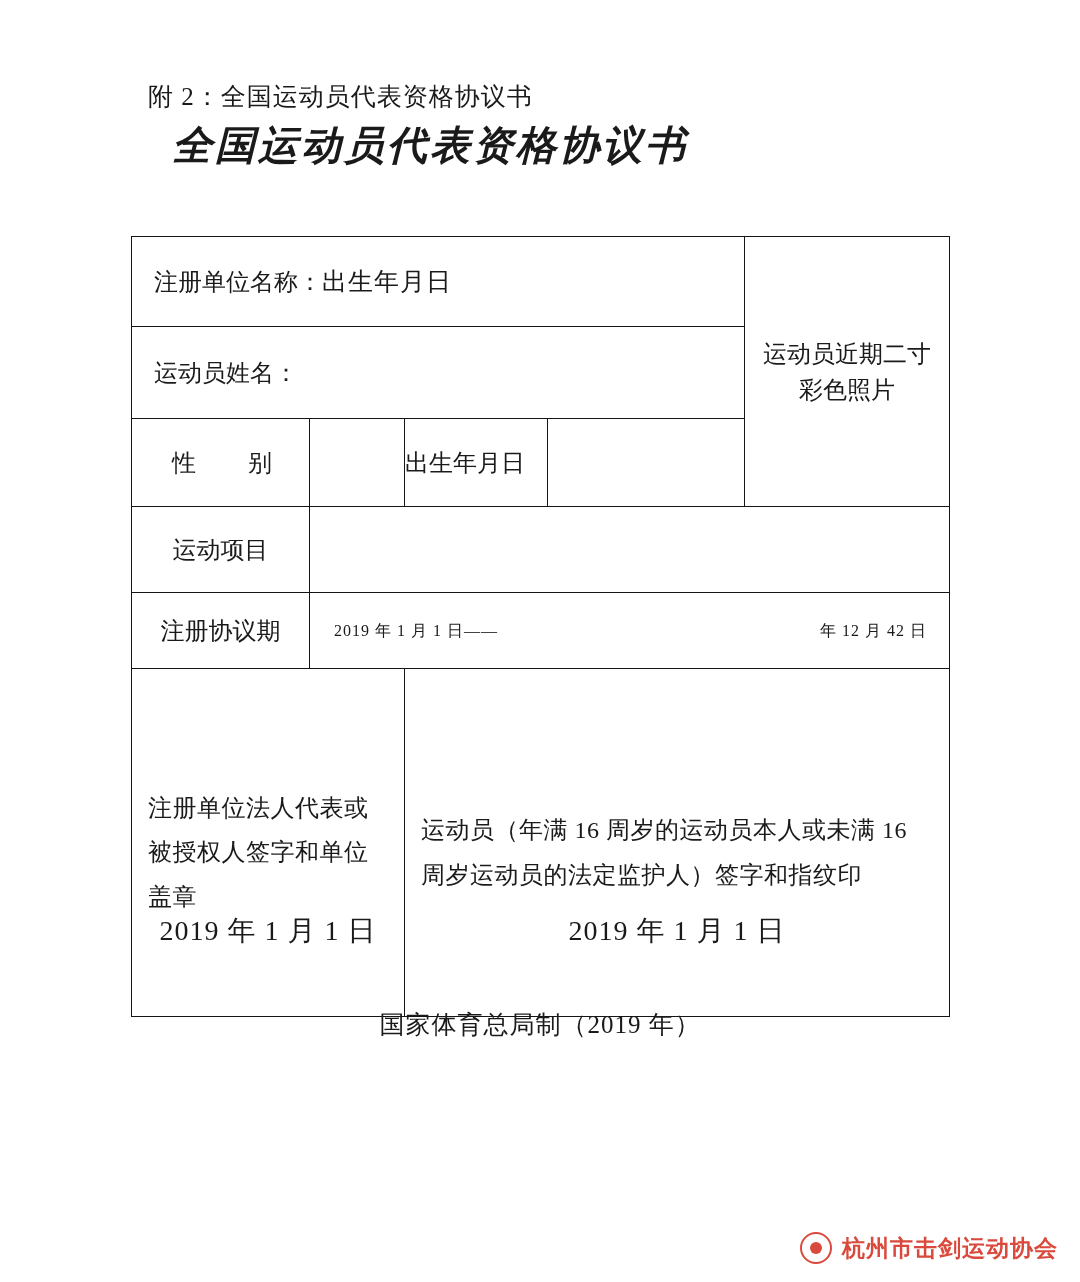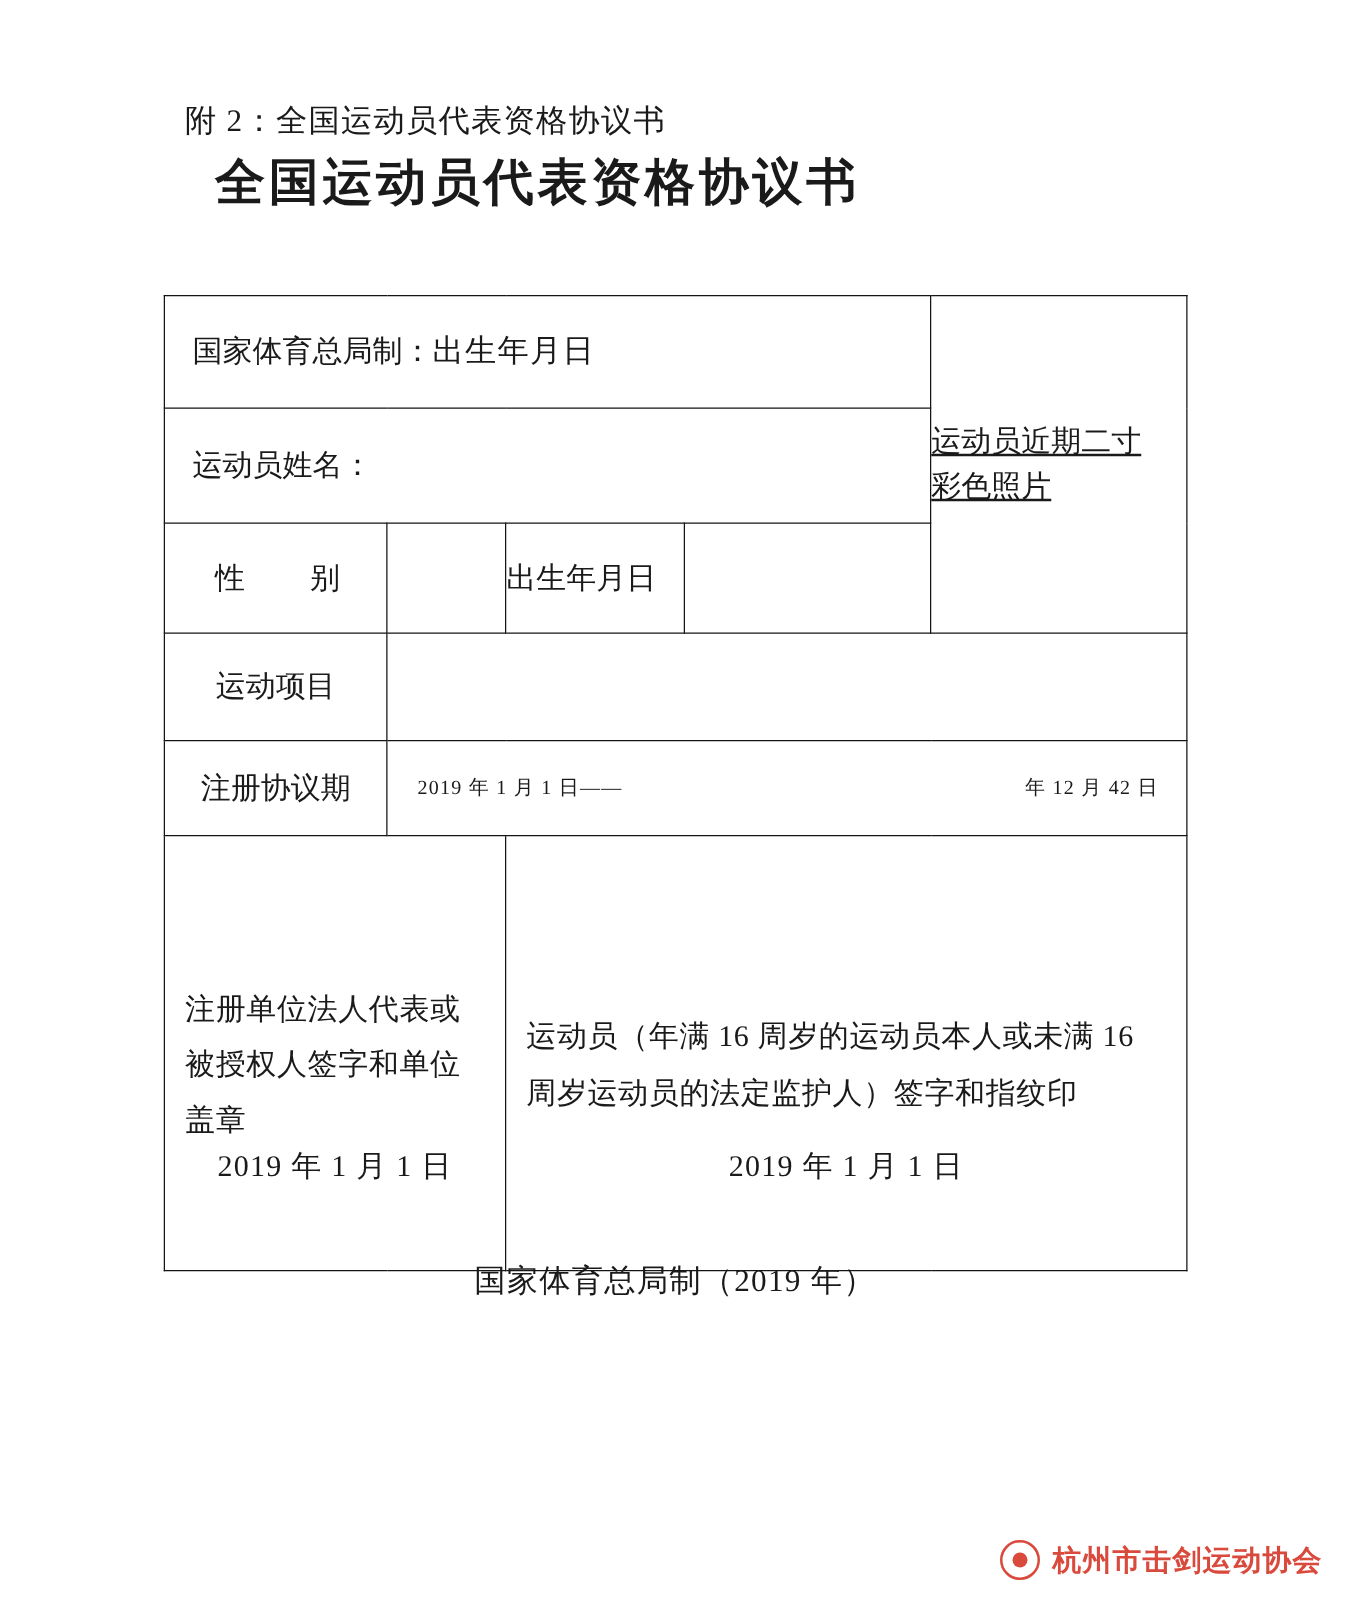--- a/index.html
+++ b/index.html
@@ -32,20 +32,21 @@
   }
   .doc-title {
     position: absolute;
     left: 0;
     top: 118px;
     width: 860px;
     text-align: center;
     font-size: 40px;
     font-weight: bold;
     letter-spacing: 3px;
+    font-style: italic;
   }
   table.form {
     position: absolute;
     left: 131px;
     top: 236px;
     width: 818px;
     border-collapse: collapse;
     table-layout: fixed;
   }
   table.form td {
@@ -65,23 +66,23 @@
     text-align: center;
   }
   .r1 { height: 90px; }
   .r2 { height: 92px; }
   .r3 { height: 88px; margin-top: 44px; }
   .r4 { height: 86px; }
   .r5 { height: 76px; }
   .r6 { height: 348px; }
 
   .photo-cell {
+    text-align: center;
     font-size: 23px;
     line-height: 2.0;
-    text-decoration: underline;
   }
   .value-inline {
     font-size: 25px;
     letter-spacing: 1px;
   }
   .gender-label {
     letter-spacing: 14px;
     padding-left: 40px;
   }
   .period-text {
@@ -100,21 +101,21 @@
     font-size: 24px;
     line-height: 1.85;
     letter-spacing: 0.5px;
   }
   .sign-date {
     position: absolute;
     bottom: 64px;
     left: 0;
     width: 100%;
     text-align: center;
-    font-size: 24px;
+    font-size: 28px;
     letter-spacing: 1px;
   }
   .issuer {
     position: absolute;
     left: 0;
     top: 1008px;
     width: 1080px;
     text-align: center;
     font-size: 25px;
     letter-spacing: 1px;
@@ -176,21 +177,21 @@
     <colgroup>
       <col style="width:178px">
       <col style="width:95px">
       <col style="width:143px">
       <col style="width:197px">
       <col style="width:205px">
     </colgroup>
     <tbody>
       <tr class="r1">
         <td colspan="4" class="cell-pad">
-          <span class="label-left">国家体育总局制：</span><span class="value-inline">出生年月日</span>
+          <span class="label-left">注册单位名称：</span><span class="value-inline">出生年月日</span>
         </td>
         <td rowspan="3" class="photo-cell">
           <div>运动员近期二寸</div>
           <div>彩色照片</div>
         </td>
       </tr>
       <tr class="r2">
         <td colspan="4" class="cell-pad">
           <span class="label-left">运动员姓名：</span><span class="value-inline"></span>
         </td>

